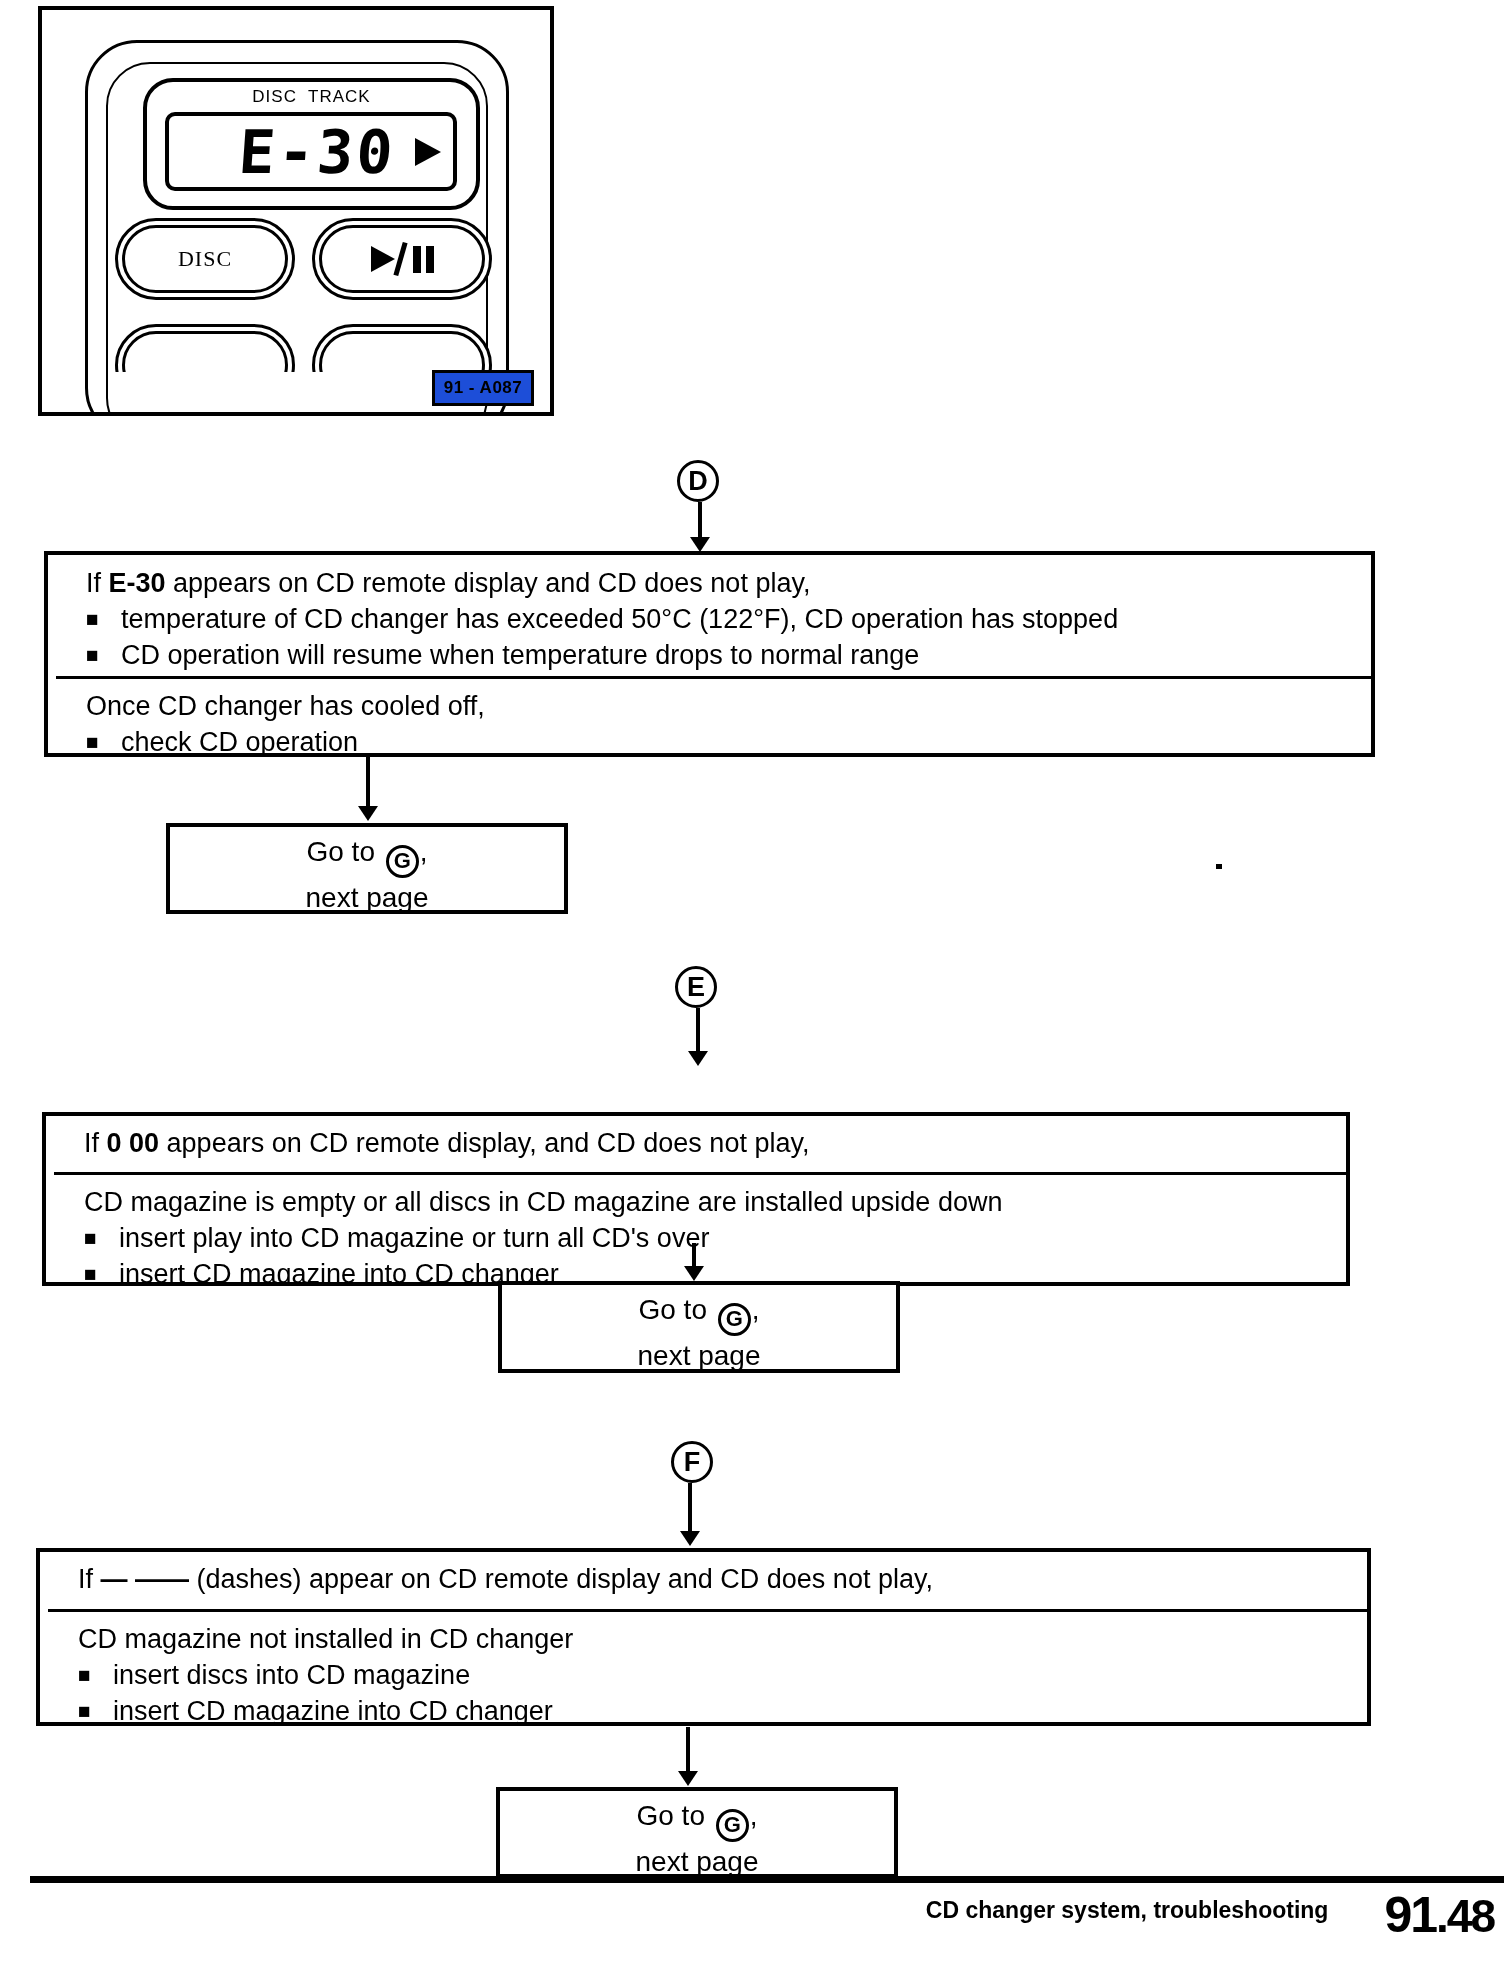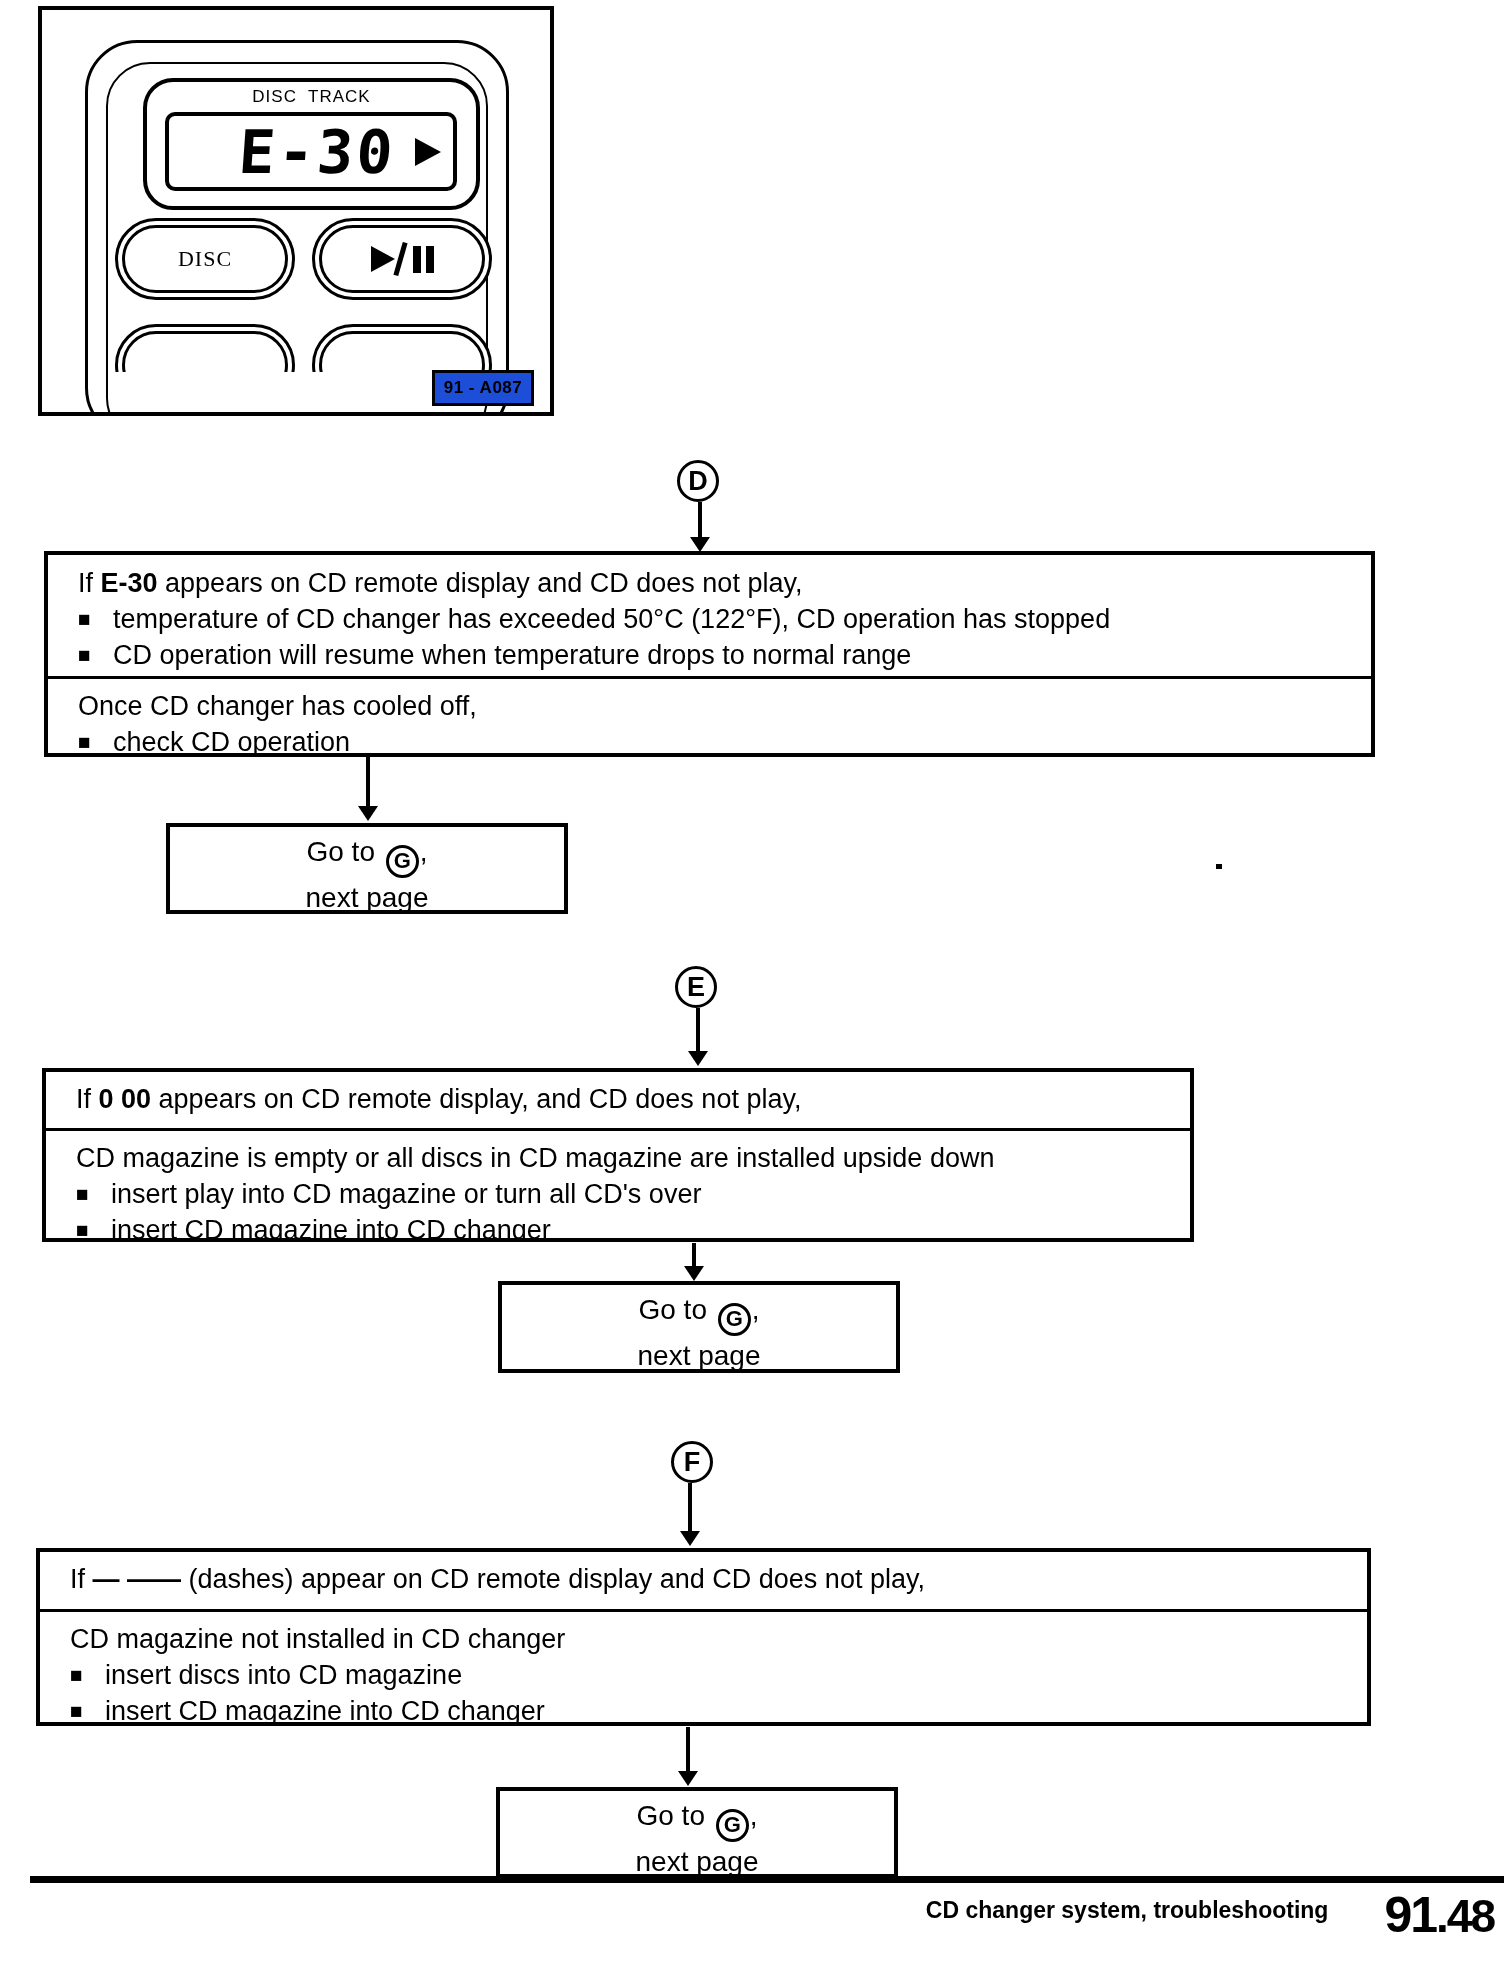--- a/index.html
+++ b/index.html
@@ -71,21 +71,21 @@
     display: flex; align-items: center; justify-content: center;
     font-weight: bold; font-size: 27px; background: #fff;
   }
   .arrow { position: absolute; width: 20px; transform: translateX(-10px); }
   .arrow .stem { position: absolute; left: 8px; top: 0; bottom: 13px; width: 4px; background: #000; }
   .arrow .head {
     position: absolute; left: 0; bottom: 0; width: 0; height: 0;
     border-left: 10px solid transparent; border-right: 10px solid transparent; border-top: 15px solid #000;
   }
   .flowbox { position: absolute; border: 4px solid #000; background: #fff; overflow: hidden; }
-  .box-sec { padding: 9px 24px 0 30px; font-size: 27px; line-height: 36px; }
+  .box-sec { padding: 9px 24px 0 30px; font-size: 27px; line-height: 36px; margin-left: 8px; }
   .box-sec + .box-sec { border-top: 3px solid #000; }
   .em { font-weight: bold; }
   .bullet { display: flex; }
   .bullet .marker { flex: none; width: 22px; margin-right: 13px; font-size: 21px; }
   .goto-box {
     position: absolute; border: 4px solid #000; background: #fff;
     text-align: center; font-size: 28px; line-height: 40px; padding-top: 5px;
   }
   .ref-circle {
     display: inline-flex; width: 33px; height: 33px; border: 3px solid #000; border-radius: 50%;
@@ -183,21 +183,21 @@
   </div>
 
   <div id="artifact-dot" class="abs"></div>
 
   <div class="conn-circle" style="left:675px;top:966px;">E</div>
   <div class="arrow" style="left:698px;top:1008px;height:58px;">
     <div class="stem"></div>
       <div class="head"></div>
   </div>
 
-  <div class="flowbox" style="left:42px;top:1068px;width:1152px;height:174px;">
+  <div class="flowbox" style="left:42px;top:1112px;width:1308px;height:174px;">
     <div class="box-sec" style="height:56px;">
       <div><span>If </span><span class="em">0 00</span><span> appears on CD remote display, and CD does not play,</span></div>
     </div>
     <div class="box-sec">
       <div>CD magazine is empty or all discs in CD magazine are installed upside down</div>
       <div class="bullet">
           <span class="marker">■</span>
           <span>insert play into CD magazine or turn all CD's over</span>
         </div>
       <div class="bullet">

